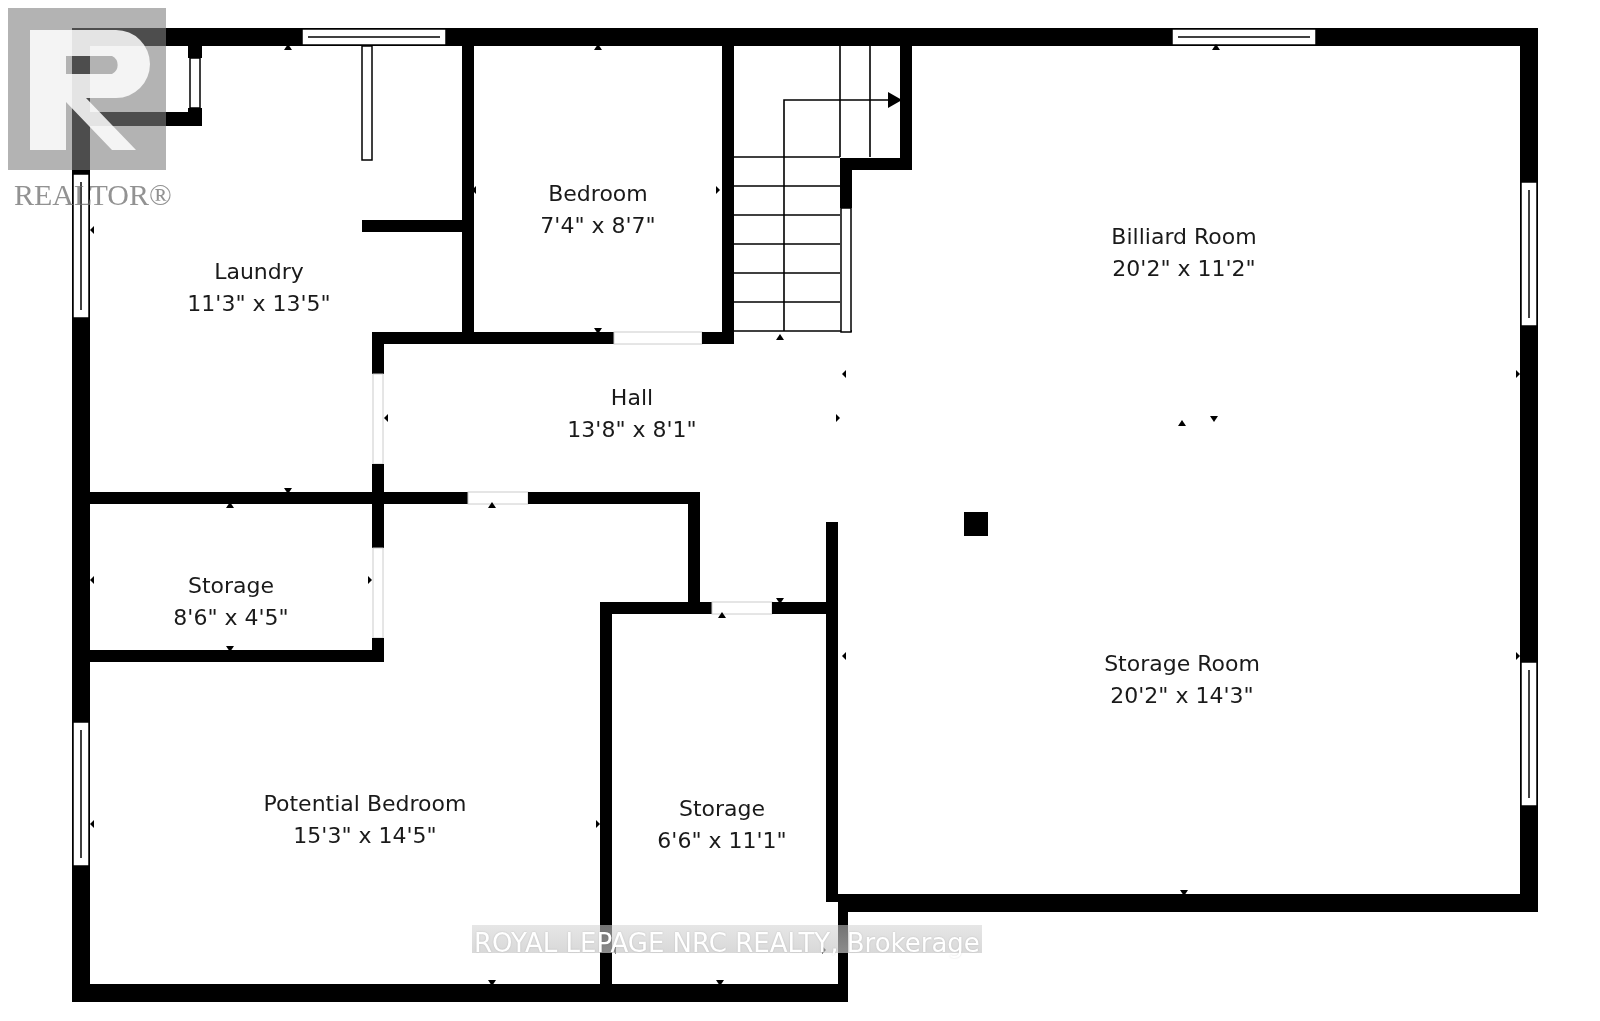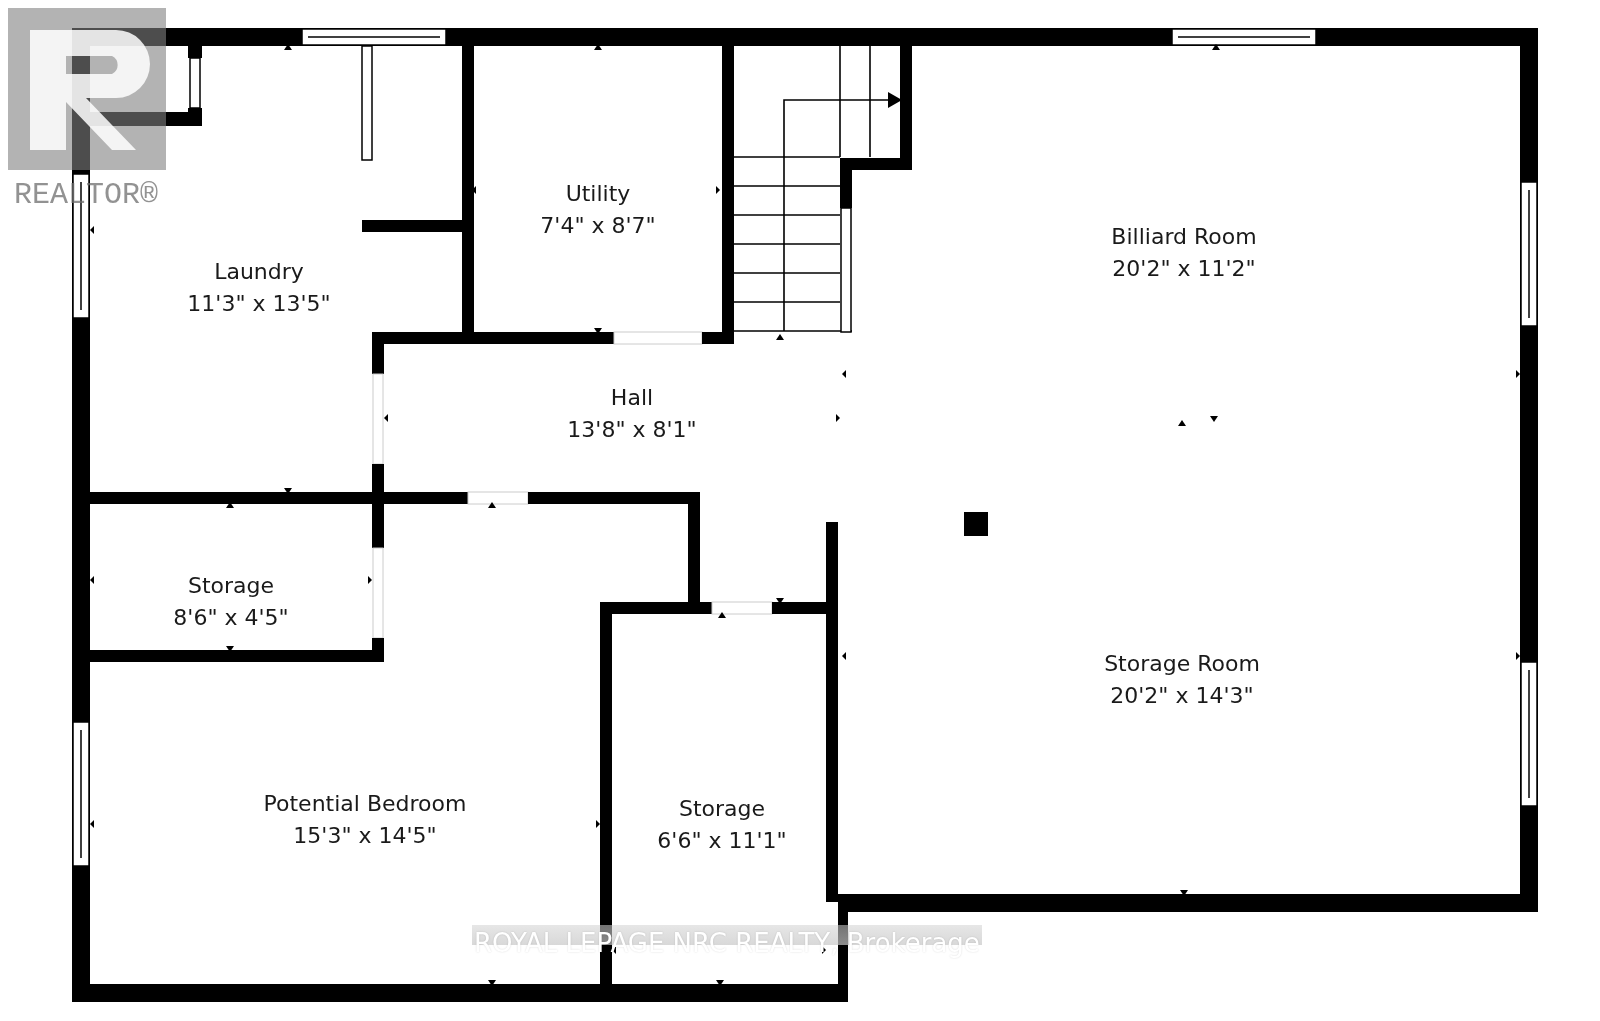--- a/index.html
+++ b/index.html
@@ -12,23 +12,23 @@
     .door-gap { fill: #ffffff; stroke: #cccccc; stroke-width: 1; }
     .mark { fill: #000000; }
     .room-label {
       position: absolute; text-align: center; color: #1a1a1a;
       font-family: "DejaVu Sans", sans-serif; font-size: 22px; line-height: 32px;
       transform: translateX(-50%); white-space: nowrap;
     }
     .room-label .name, .room-label .dims { display: block; }
     .realtor-logo { position: absolute; left: 8px; top: 8px; width: 160px; }
     .realtor-box { position: absolute; left: 0; top: 0; width: 158px; height: 162px; background: rgba(128,128,128,0.6); }
-    .realtor-text { position: absolute; left: 6px; top: 170px; font-family: Liberation Mono, monospace; font-size: 30px; color: rgba(110,110,110,0.75); letter-spacing: 0px; white-space: nowrap; }
+    .realtor-text { position: absolute; left: 6px; top: 170px; font-family: Liberation Serif, serif; font-size: 30px; color: rgba(110,110,110,0.75); letter-spacing: 0px; white-space: nowrap; }
     .watermark {
-      position: absolute; left: 472px; top: 925px; height: 20px; line-height: 36px;
+      position: absolute; left: 472px; top: 925px; height: 28px; line-height: 36px;
       padding: 0 2px; font-family: "DejaVu Sans", sans-serif; font-size: 26px; color: #ffffff;
       background: linear-gradient(rgba(210,210,210,0.55), rgba(200,200,200,0.7));
       text-shadow: 0 0 2px rgba(0,0,0,0.15); white-space: nowrap;
     }
   </style>
 </head>
 <body>
 
 <svg id="plan" viewBox="0 0 1600 1021" xmlns="http://www.w3.org/2000/svg">
 
@@ -179,21 +179,21 @@
     <polygon class="mark" points="716,980 720,986 724,980"></polygon>
     <polygon class="mark" points="1180,890 1184,896 1188,890"></polygon>
   </g>
 </svg>
 
 <div class="room-label" style="left:259px; top:256px;">
   <span class="name">Laundry</span>
   <span class="dims">11'3" x 13'5"</span>
 </div>
 <div class="room-label" style="left:598px; top:178px;">
-  <span class="name">Utility</span>
+  <span class="name">Bedroom</span>
   <span class="dims">7'4" x 8'7"</span>
 </div>
 <div class="room-label" style="left:1184px; top:221px;">
   <span class="name">Billiard Room</span>
   <span class="dims">20'2" x 11'2"</span>
 </div>
 <div class="room-label" style="left:632px; top:382px;">
   <span class="name">Hall</span>
   <span class="dims">13'8" x 8'1"</span>
 </div>

